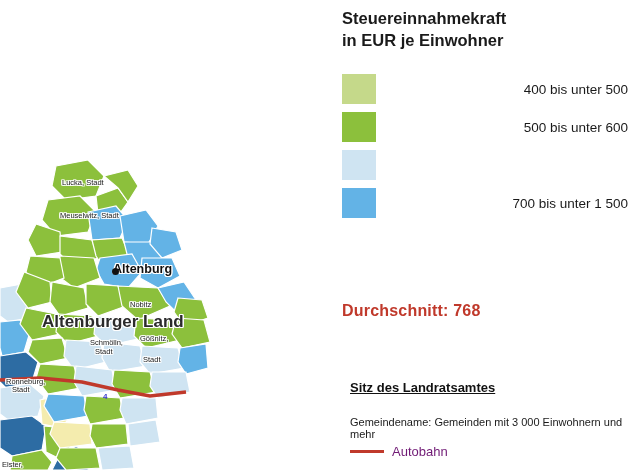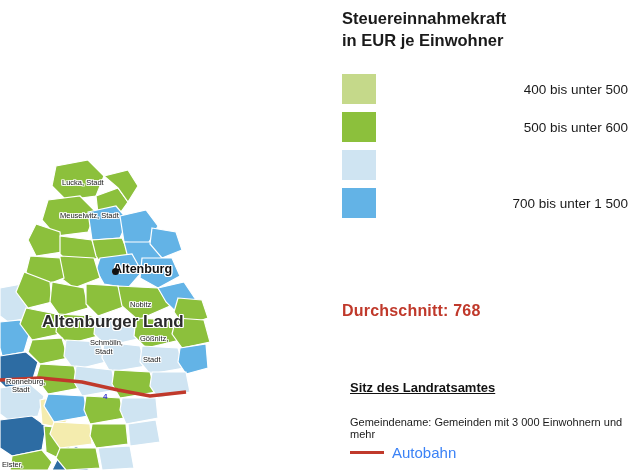--- a/index.html
+++ b/index.html
@@ -98,22 +98,22 @@
     align-items: center;
     gap: 8px;
   }
   .autobahn-line {
     width: 34px;
     height: 3px;
     background: #c0392b;
     display: block;
   }
   .autobahn-text {
-    font-size: 15px;
-    color: #3b82f6;
+    font-size: 13px;
+    color: #701a75;
   }
   
   .map-label {
     position: absolute;
     color: #1a1a1a;
     white-space: nowrap;
     pointer-events: none;
   }
   .lbl-small {
     font-size: 7.5px;

